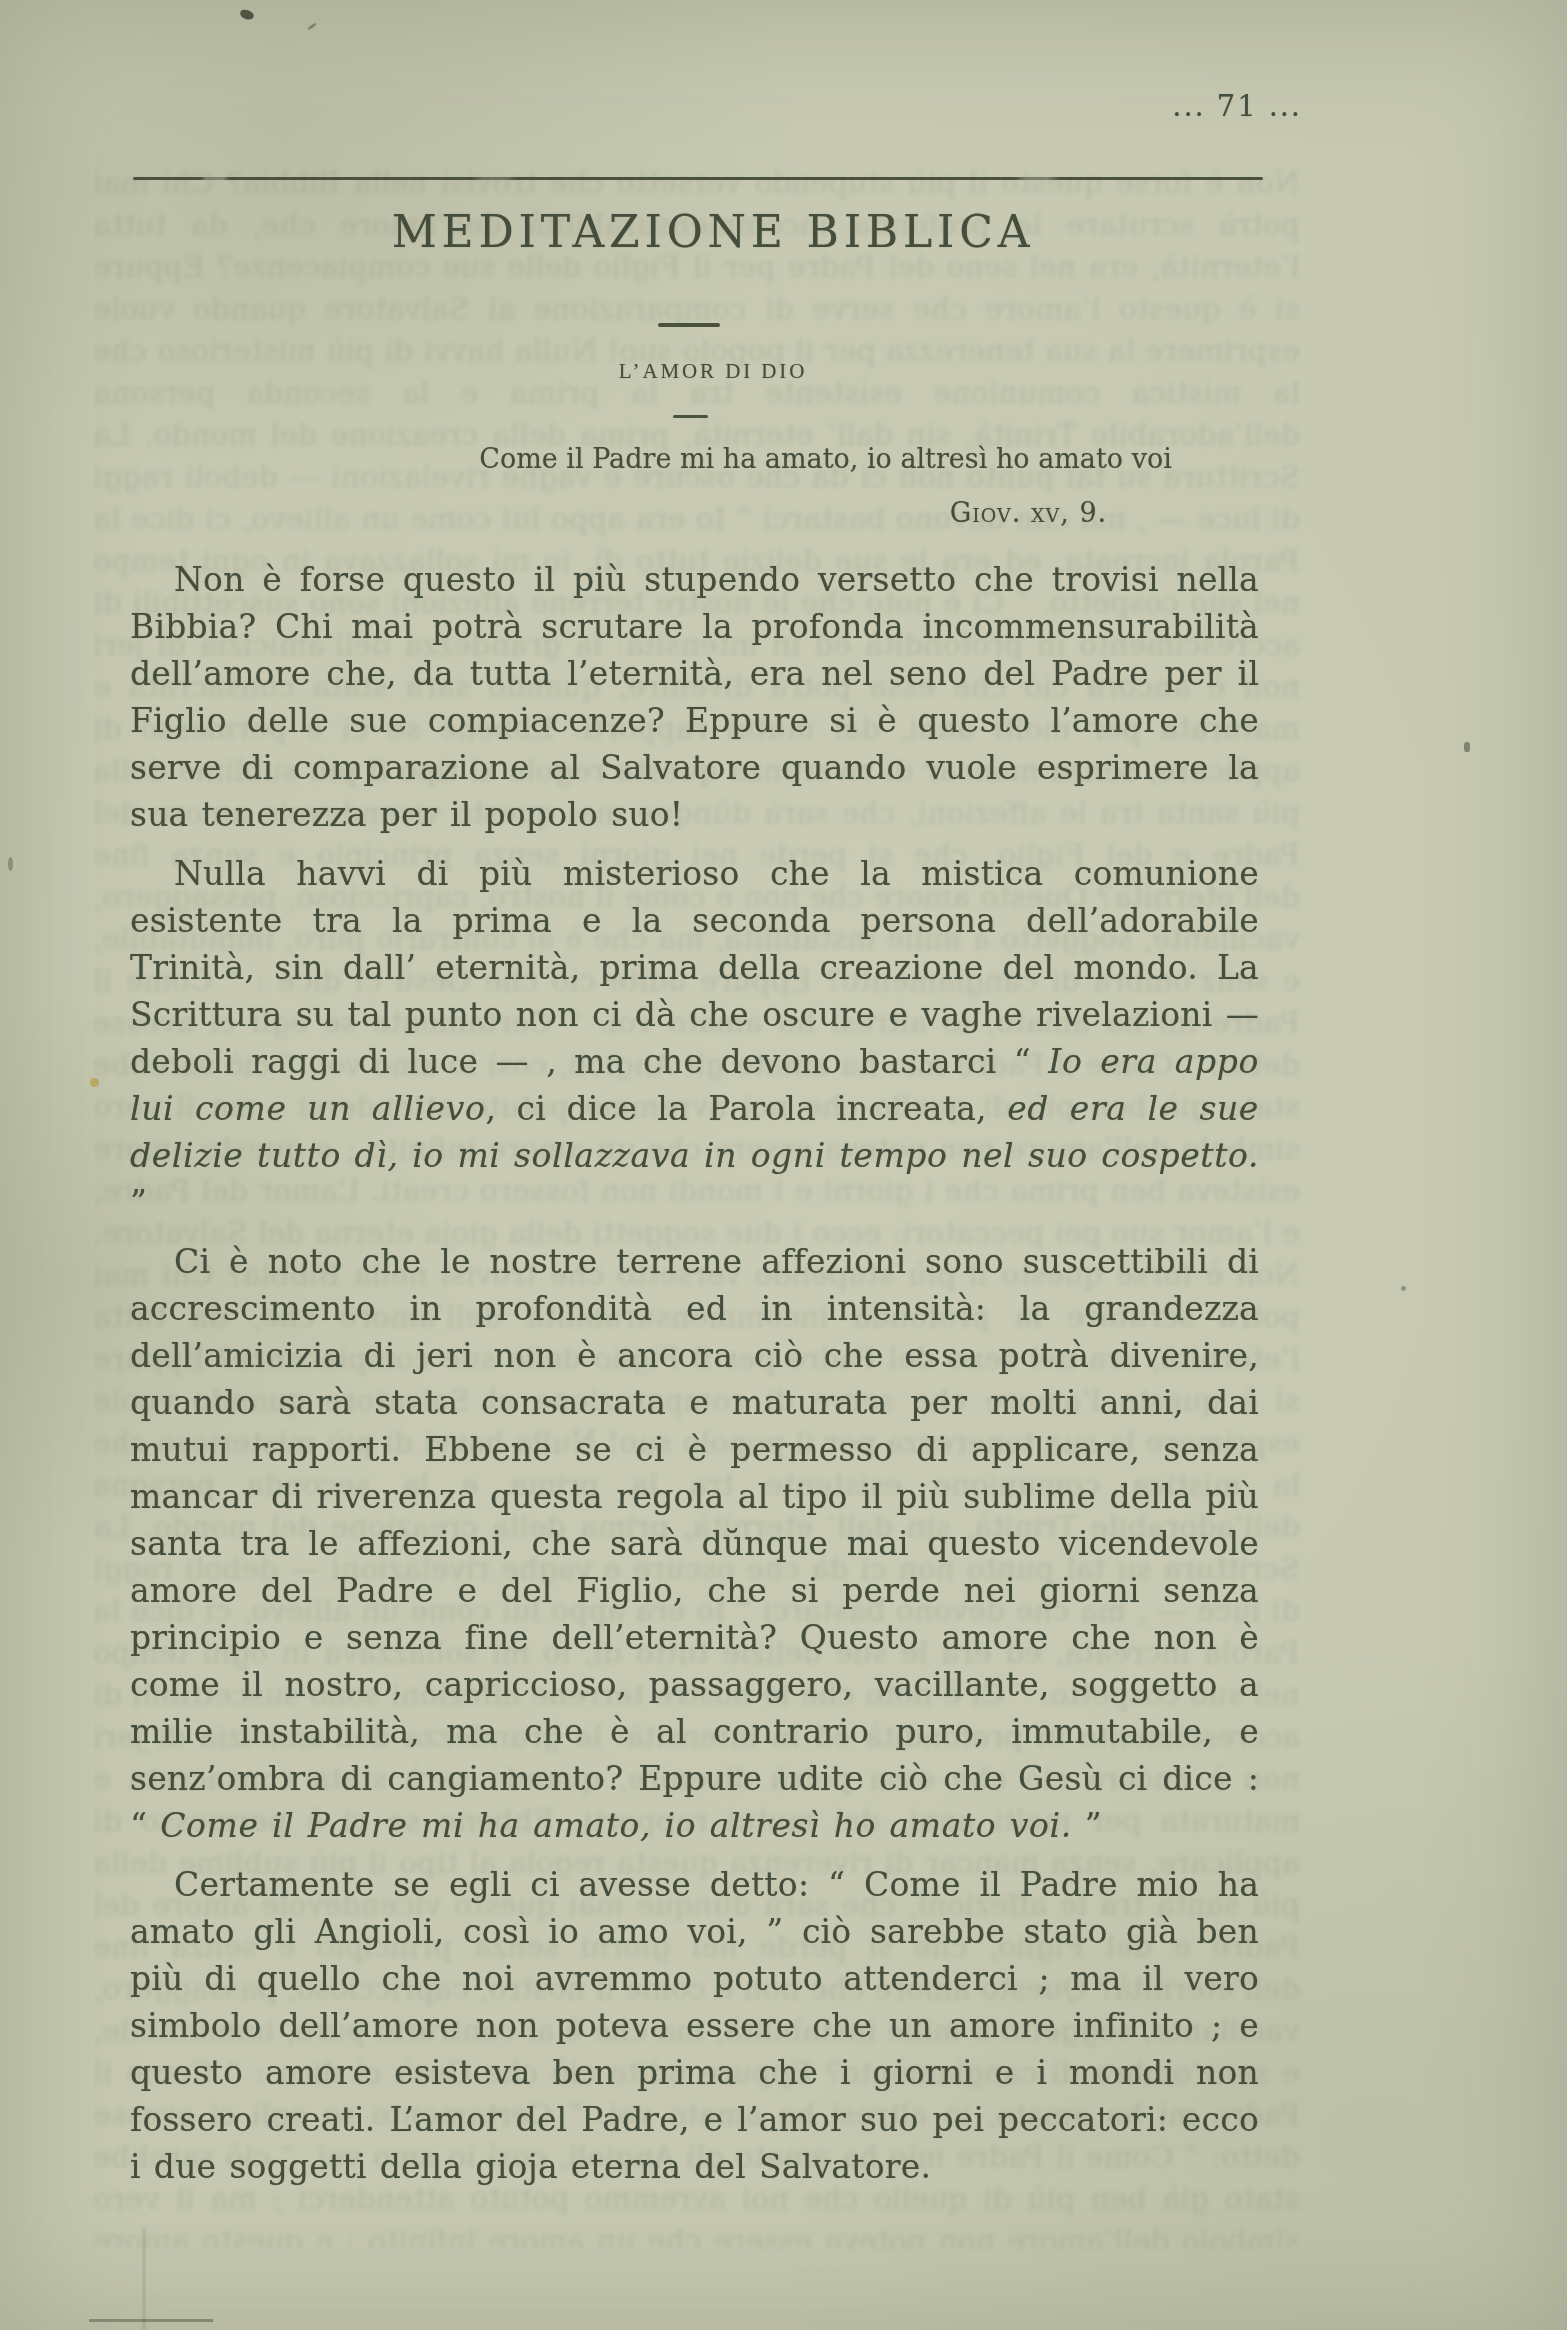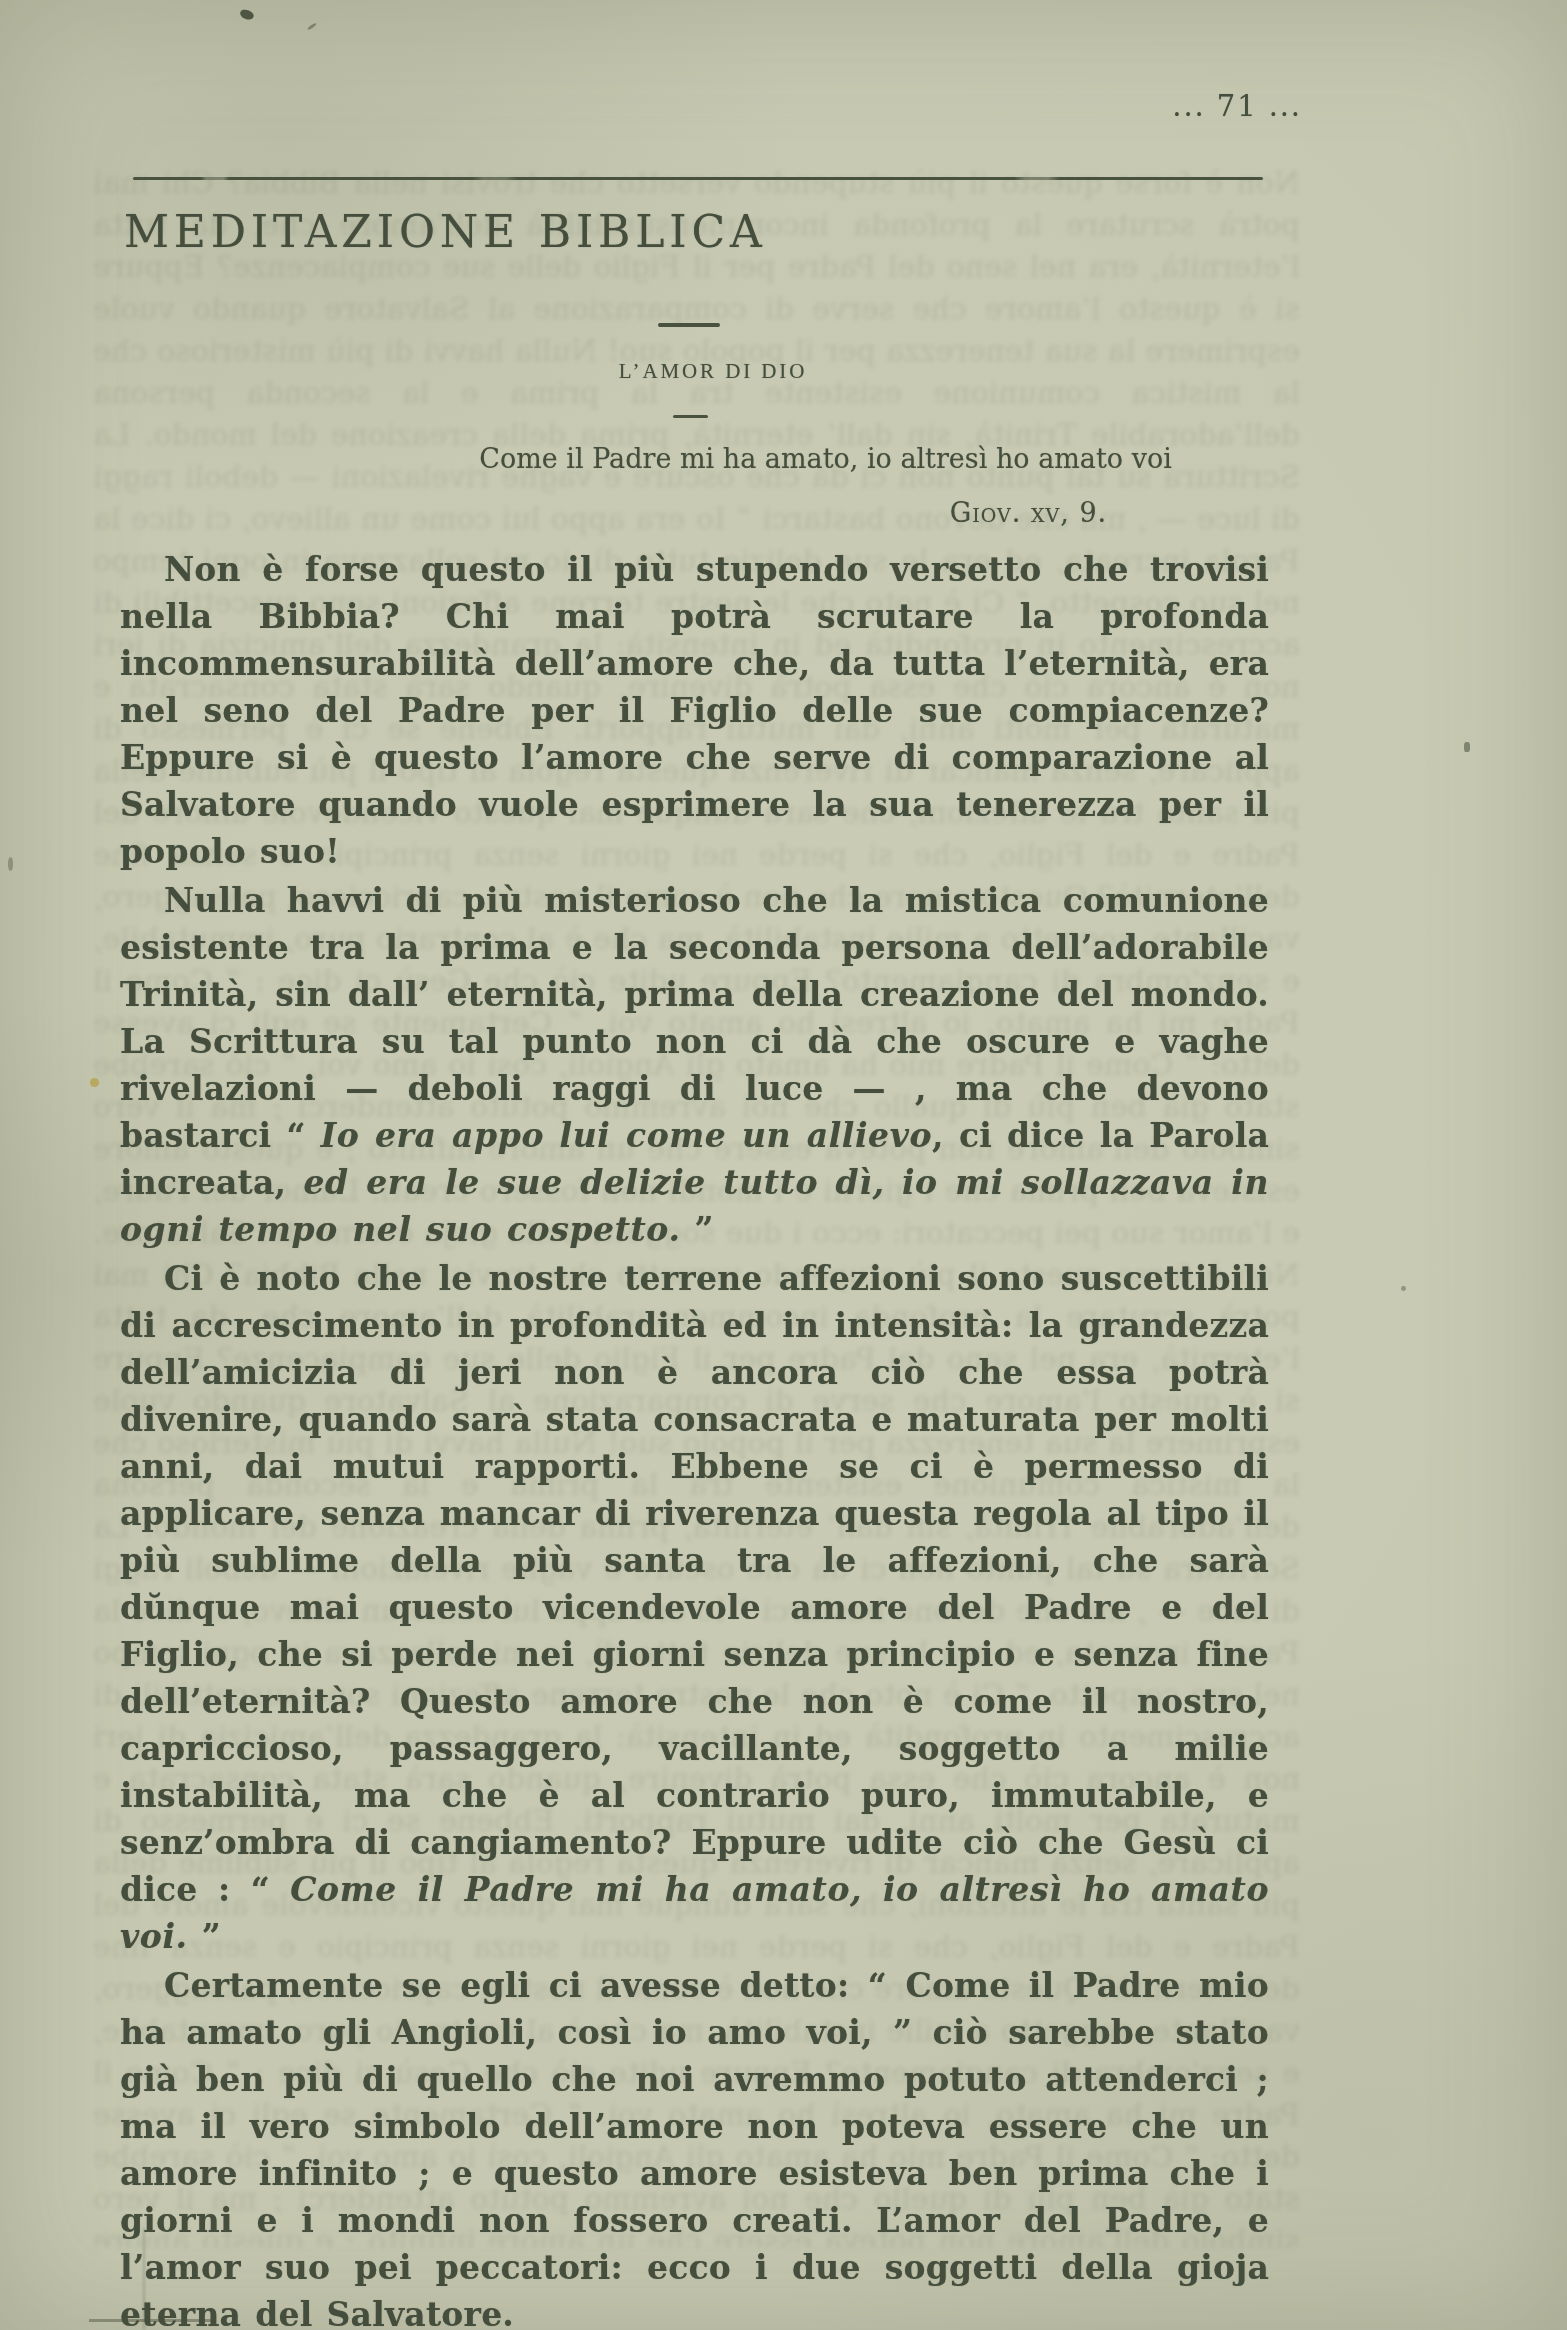--- a/index.html
+++ b/index.html
@@ -42,20 +42,21 @@
     position:absolute;left:133px;top:177px;width:1130px;height:2.9px;
     background:linear-gradient(90deg,
       #49523f 0 6%, rgba(73,82,63,0.55) 6.5% 8%,
       #49523f 8.5% 30%, rgba(73,82,63,0.7) 31% 33%,
       #49523f 34% 78%, rgba(73,82,63,0.6) 79% 81%,
       #49523f 82% 100%);
     border-radius:1.9px;
   }
   .title{
     position:absolute;left:124px;top:206px;width:1178px;
+    text-align:center;
     font-size:44px;letter-spacing:4.8px;font-weight:400;
     text-shadow:0 0 1px rgba(69,78,61,0.5);
     white-space:nowrap;
   }
   .rule-a{
     position:absolute;left:658px;top:323px;width:62px;height:3.9px;
     background:#49523f;border-radius:1.9px;
   }
   .subtitle{
     position:absolute;left:124px;top:359px;width:1178px;
@@ -81,21 +82,21 @@
     font-variant:small-caps;
     letter-spacing:1px;
   }
   .body-text{
     position:absolute;left:118px;top:544px;width:1153px;
     font-size:33px;line-height:47px;
     text-align:justify;
     word-spacing:2.4px;letter-spacing:0.2px;
     text-shadow:0 0 1px rgba(69,78,61,0.42);
   }
-  .body-text p{margin:2px;text-indent:44px;font-weight:bold;}
+  .body-text p{margin:12px;text-indent:44px;}
   .body-text em{font-style:italic;letter-spacing:0.6px;}
   
   .speck{position:absolute;background:#3c4432;border-radius:50%;pointer-events:none;}
   .speck.s1{left:240px;top:9.7px;width:13.5px;height:8.7px;transform:rotate(20deg);opacity:0.85;}
   .speck.s2{left:307px;top:25px;width:9.7px;height:2.9px;transform:rotate(-35deg);opacity:0.45;}
   .speck.s3{left:1464px;top:742px;width:5.8px;height:9.7px;border-radius:40%;opacity:0.5;}
   .speck.s4{left:7.7px;top:857px;width:5.8px;height:13.5px;opacity:0.35;}
   .speck.s5{left:90px;top:1078px;width:8.7px;height:8.7px;background:#b5a14e;opacity:0.8;}
   .speck.s6{left:1401px;top:1286px;width:4.8px;height:4.8px;opacity:0.4;}
   .crease{

